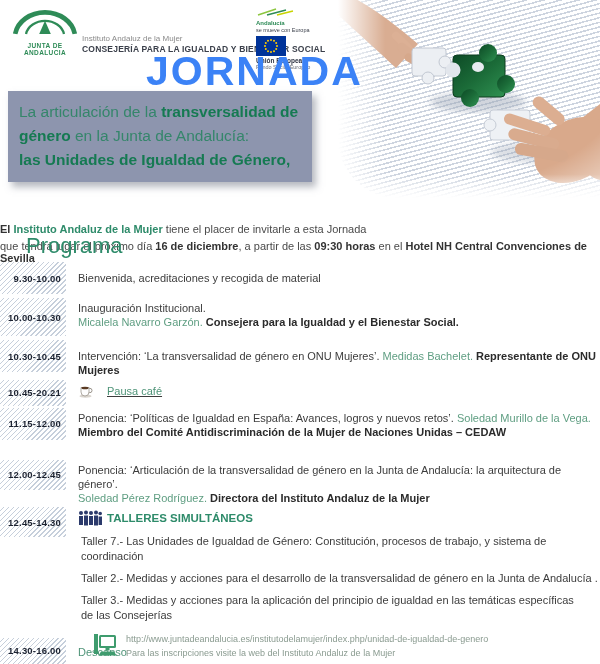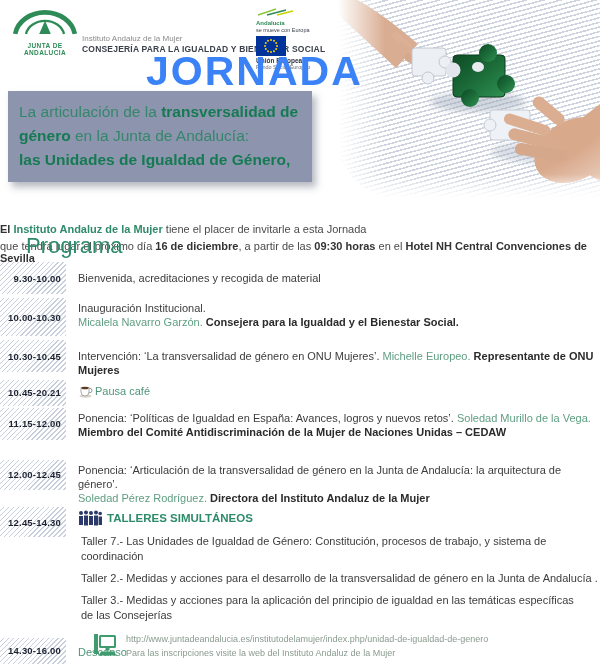--- a/index.html
+++ b/index.html
@@ -45,21 +45,21 @@
   .prog-heading{position:absolute;left:26px;top:233px;font-size:22px;color:#2E8B6A;z-index:1;}
   .program{position:absolute;left:0;top:262px;width:600px;z-index:1;}
   .row{display:flex;align-items:flex-start;}
   .time{flex:0 0 66px;height:32px;box-sizing:border-box;
         background:repeating-linear-gradient(135deg,#ffffff 0 2.5px,#c6cfdb 2.5px 3.5px);
         display:flex;align-items:center;justify-content:flex-end;padding-right:5px;
         font-weight:bold;font-size:9.5px;color:#1c2230;letter-spacing:0.2px;}
   .content{padding-left:12px;font-size:11px;color:#3c3c3c;line-height:1.3;}
   .c1{padding-top:9px;}
   .c2{padding-top:3px;}
-  .ccenter{display:flex;align-items:center;gap:2px;padding-top:4px;}
+  .ccenter{display:flex;align-items:center;gap:14px;padding-top:4px;text-decoration:underline;}
   .name-green{color:#5F9E82;}
   .role-bold{font-weight:bold;color:#2b2b2b;}
   .bold{font-weight:bold;color:#2b2b2b;}
   .green-label{color:#4f9478;}
   .talleres-label{color:#2E8B6A;font-weight:bold;font-size:11.5px;}
   .sub{margin-top:8px;padding-left:3px;}
   .tal-head{display:flex;align-items:center;gap:5px;}
   
   .footer{position:absolute;left:92px;top:633px;display:flex;gap:8px;z-index:1;}
   .f-text{font-size:9px;color:#8A9B90;line-height:1.5;}
@@ -194,21 +194,21 @@
       <div class="time" style="height:38px">10.00-10.30</div>
       <div class="content c2">
         <div>Inauguración Institucional.</div>
         <div><span class="name-green">Micalela Navarro Garzón.</span><span class="role-bold"> Consejera para la Igualdad y el Bienestar Social.</span></div>
       </div>
     </div>
 
     <div class="row" style="margin-bottom:2px">
       <div class="time">10.30-10.45</div>
       <div class="content c1">
-        <span>Intervención: ‘La transversalidad de género en ONU Mujeres’. </span><span class="name-green">Michelle Europeo.</span><span class="role-bold"> Representante de ONU Mujeres</span>
+        <span>Intervención: ‘La transversalidad de género en ONU Mujeres’. </span><span class="name-green">Medidas Bachelet.</span><span class="role-bold"> Representante de ONU Mujeres</span>
       </div>
     </div>
 
     <div class="row" style="margin-bottom:2px">
       <div class="time" style="height:26px">10.45-20.21</div>
       <div class="content ccenter">
         <svg width="15" height="14">
           <ellipse cx="7.5" cy="12.2" rx="6" ry="1.6" fill="#d8d3cc"></ellipse>
           <circle cx="11.8" cy="6.5" r="2.2" fill="none" stroke="#9a948c" stroke-width="1"></circle>
           <path d="M3,3.5 h8 v4.5 a4,4 0 0 1 -8,0 z" fill="#fdfdfd" stroke="#9a948c" stroke-width="0.8"></path>

